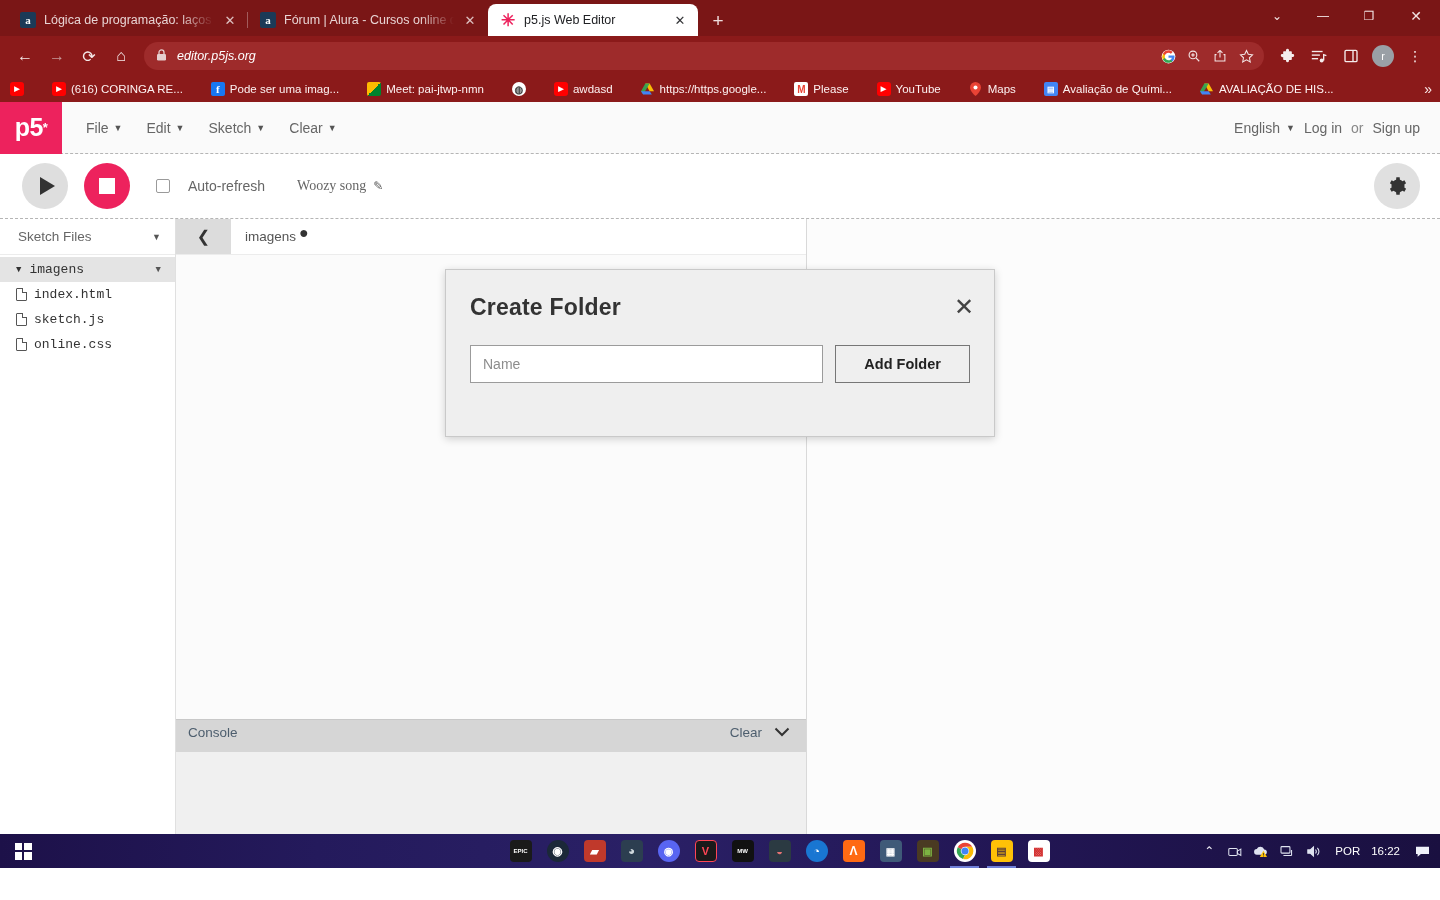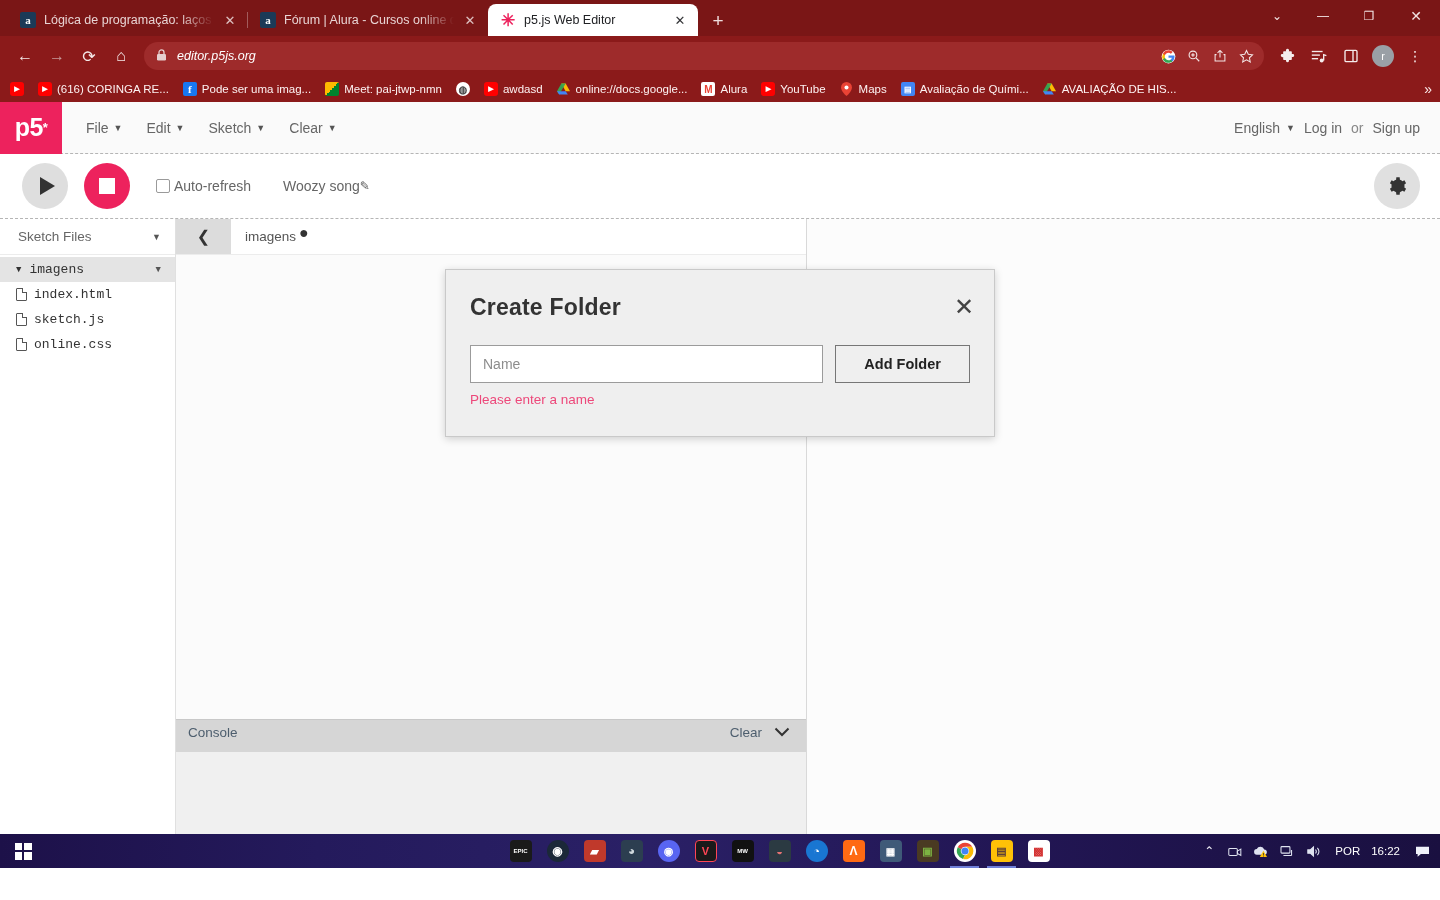--- a/index.html
+++ b/index.html
@@ -134,21 +134,21 @@
     display: flex; align-items: center; justify-content: center;
     font-size: 11px;
   }
 
   
   .bookmarks {
     height: 26px;
     background: #8b1a1a;
     display: flex; align-items: center;
     padding: 0 6px 0 4px;
-    gap: 2px;
+    gap: 16px;
     position: relative;
   }
   .bm {
     display: flex; align-items: center; gap: 5px;
     padding: 2px 6px;
     font-size: 11.5px;
     color: #fdf2f2;
     white-space: nowrap;
     border-radius: 3px;
   }
@@ -221,29 +221,29 @@
   .rbtn.stop { background: #ed225d; }
   .tri {
     width: 0; height: 0;
     border-left: 15px solid #333;
     border-top: 9px solid transparent;
     border-bottom: 9px solid transparent;
     margin-left: 4px;
   }
   .sq { width: 16px; height: 16px; background: #fff; }
   .autorefresh {
-    display: flex; align-items: center; gap: 4px;
+    display: flex; align-items: center; gap: 18px;
     margin-left: 26px;
     font-size: 14px; color: #666;
   }
   .cbx { width: 14px; height: 14px; border: 1.5px solid #9a9a9a; border-radius: 2px; background:#fff; }
   .sketchname {
     margin-left: 32px;
-    display: flex; align-items: center; 
-    font-size: 14px; color: #666;
+    display: flex; align-items: center; gap: 7px;
+    font-size: 14px; color: #666; font-family: Liberation Serif, serif;
   }
   .pencil { font-size: 12px; color: #555; }
   .gear-wrap { margin-left: auto; }
   .gearbtn {
     width: 46px; height: 46px; border-radius: 50%;
     background: #e0e0e0;
     display: flex; align-items: center; justify-content: center;
     color: #333; font-size: 20px;
   }
 
@@ -551,25 +551,25 @@
         <span>awdasd</span>
       </div>
     <div class="bm">
       <span class="bmico ic-drive">
         <svg width="13" height="12" viewBox="0 0 24 22">
             <path d="M8 1h8l8 14h-8z" fill="#fbbc04"></path>
             <path d="M8 1L0 15l4 6L16 1z" fill="#34a853" opacity=".95"></path>
             <path d="M0 15h16l4 6H4z" fill="#4285f4"></path>
           </svg>
       </span>
-      <span>online://docs.google...</span>
+      <span>https://https.google...</span>
     </div>
     <div class="bm">
         <span class="bmico ic-gmail">M</span>
-        <span>Alura</span>
+        <span>Please</span>
       </div>
     <div class="bm">
         <span class="bmico ic-yt">▶</span>
         <span>YouTube</span>
       </div>
     <div class="bm">
         <span class="bmico ic-maps">
       <svg width="11" height="14" viewBox="0 0 14 18">
             <path d="M7 0a7 7 0 0 0-7 7c0 5 7 11 7 11s7-6 7-11a7 7 0 0 0-7-7z" fill="#ea4335"></path>
             <circle cx="7" cy="7" r="2.6" fill="#fff"></circle>
@@ -712,21 +712,20 @@
   </div>
 
   <div class="overlay">
     <div class="modal" style="pointer-events:auto;">
       <div class="modal-title">Create Folder</div>
       <div class="modal-close">✕</div>
       <div class="modal-row">
         <input class="name-input" value="" placeholder="Name" style="">
         <button class="add-btn">Add Folder</button>
       </div>
-      <div class="err">Please enter a name</div>
     </div>
   </div>
 
   <div class="taskbar">
     <div class="startbtn">
       <span class="winlogo">
           <i></i>
           <i></i>
           <i></i>
           <i></i>

